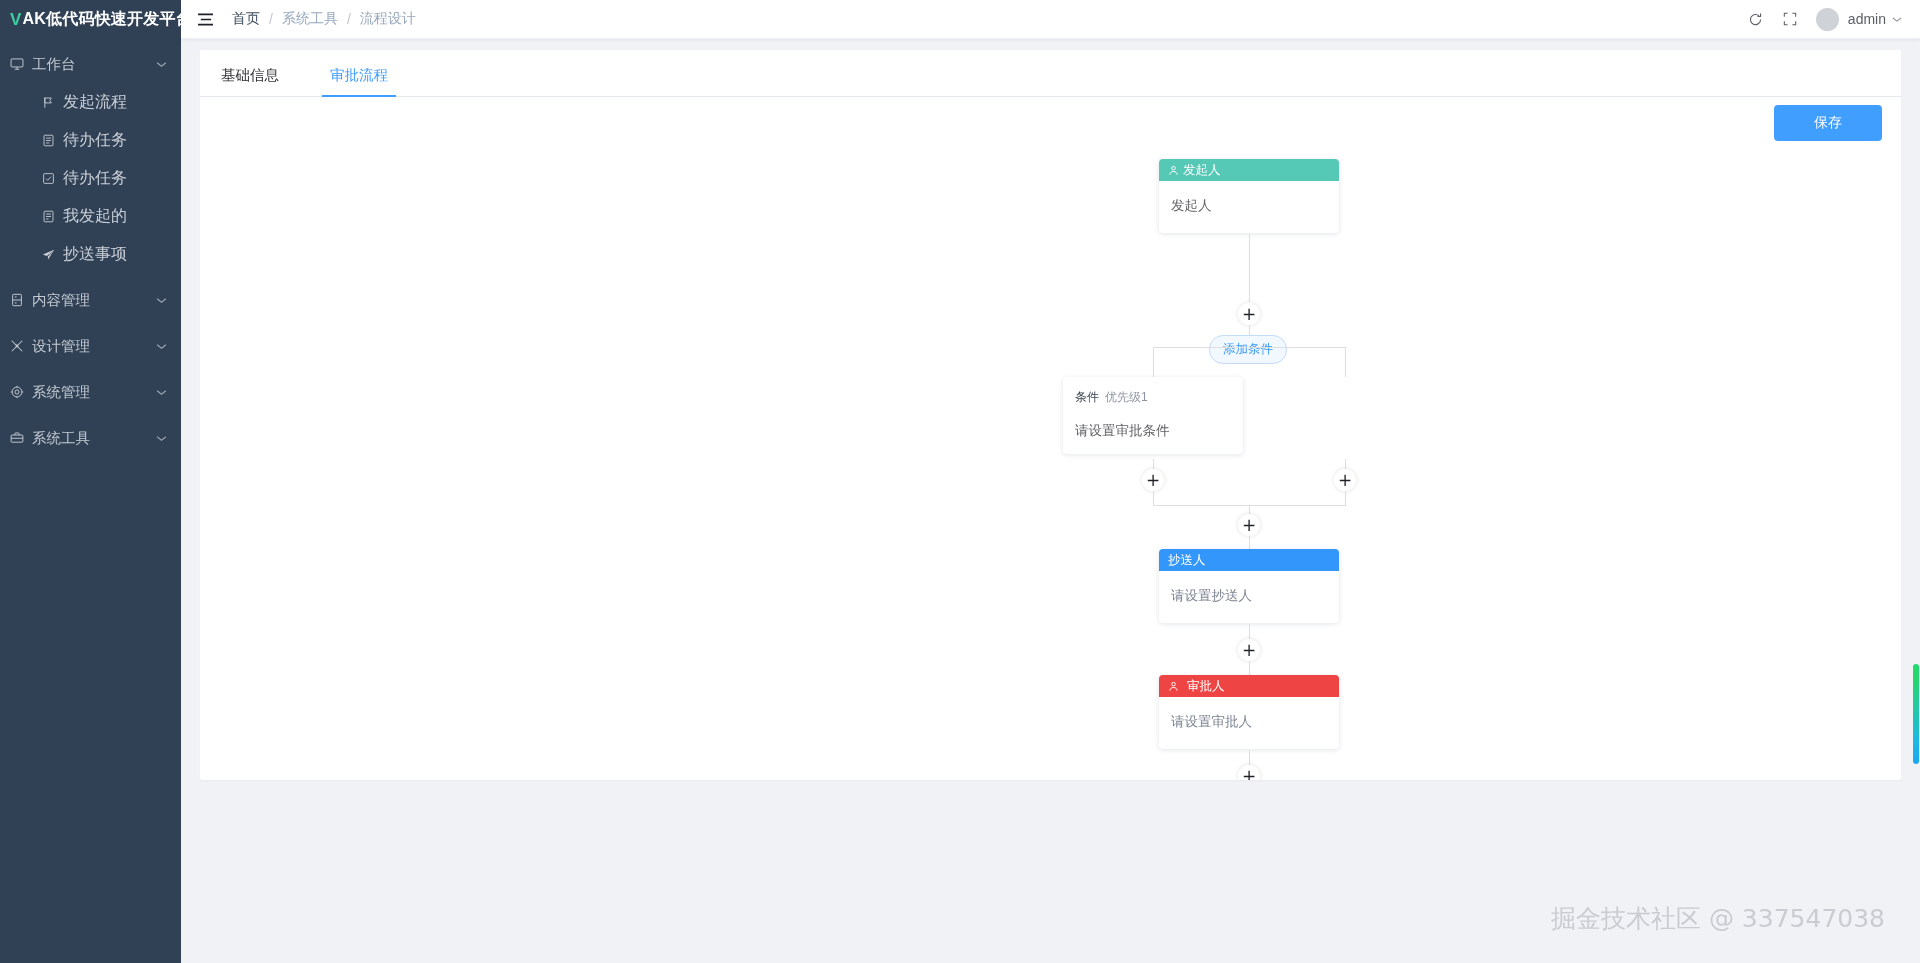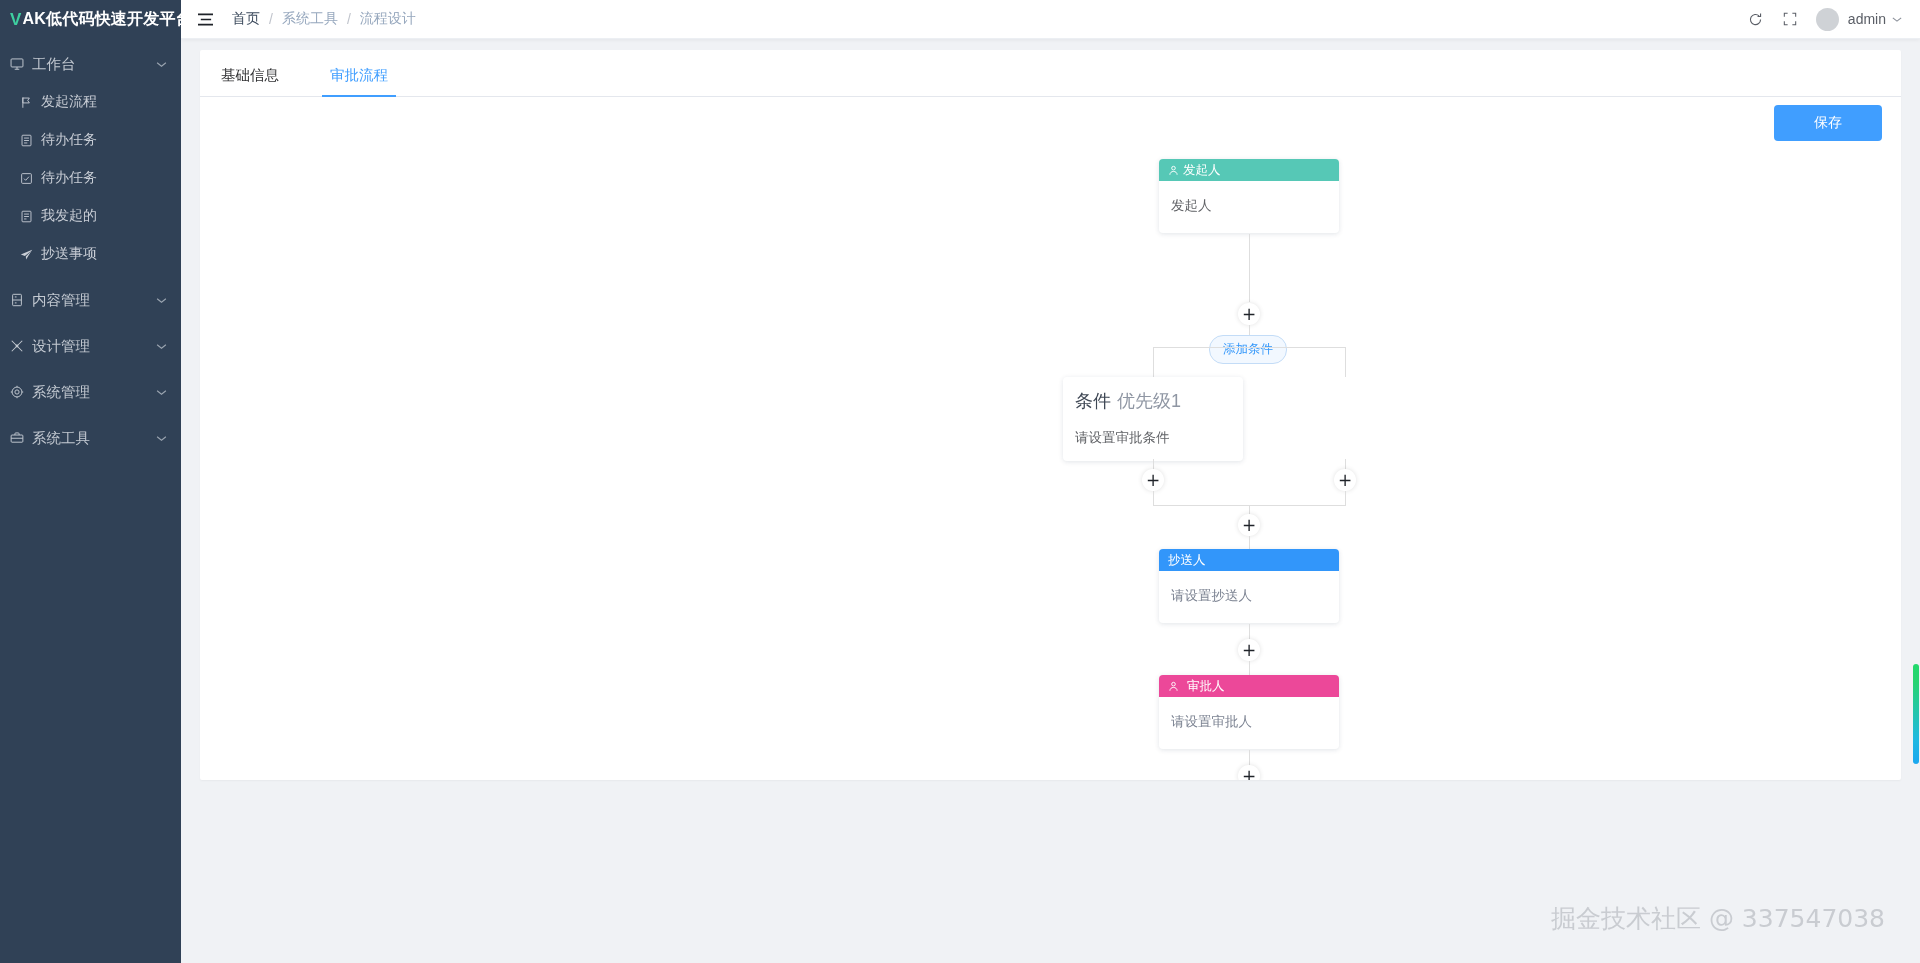--- a/index.html
+++ b/index.html
@@ -40,21 +40,21 @@
   }
   .menu-group-title { padding-left: 10px; position: relative; }
   .menu-group-title .ic { width: 22px; display:inline-flex; align-items:center; justify-content:flex-start; color:#c3c9d1; }
   .menu-group-title .lbl { flex: 1; }
   .menu-group-title .arrow {
     margin-right: 14px; font-size: 11px; color: #9aa4b0;
     transition: none;
   }
   .menu-group-title .arrow.up { transform: rotate(180deg); }
   .sub { }
-  .menu-item { padding-left: 20px; font-size: 14px; color: #c9ced6; }
+  .menu-item { padding-left: 42px; font-size: 16px; color: #c9ced6; }
   .menu-item .ic { width: 21px; display:inline-flex; align-items:center; color: #c9ced6; }
   svg { display: block; }
 
   
   .right { flex: 1; display: flex; flex-direction: column; position: relative; background: #ffffff; }
 
   
   .navbar {
     height: 39px; background: #ffffff;
     display: flex; align-items: center;
@@ -133,21 +133,21 @@
     overflow: hidden;
     cursor: pointer;
   }
   .node-head {
     height: 22px; display: flex; align-items: center;
     padding: 0 9px; color: #fff; font-size: 12.5px;
     gap: 4px;
   }
   .node-head.start { background: #56c8b6; }
   .node-head.cc { background: #3296fa; }
-  .node-head.approve { background: #ec4899; gap: 8px; }
+  .node-head.approve { background: #ef4444; gap: 8px; }
   .node-body {
     padding: 16px 12px 18px 12px;
     font-size: 13.5px; color: #606266;
     min-height: 46px;
   }
   .node-body.placeholder { color: #7c8392; }
 
   
   .vline { position: absolute; width: 1px; background: #dedede; }
   .hline { position: absolute; height: 1px; background: #dedede; }
@@ -177,21 +177,21 @@
 
   .cond-node {
     position: absolute;
     width: 180px;
     background: #fff;
     border-radius: 4px;
     box-shadow: 0 1px 5px 0 rgba(10,30,65,.12);
     padding: 12px 12px 14px 12px;
     cursor: pointer;
   }
-  .cond-title { font-size: 18px; color: #3e4754; margin-bottom: 16px; }
+  .cond-title { font-size: 12px; color: #3e4754; margin-bottom: 16px; }
   .cond-title .prio { color: #8f96a3; margin-left: 6px; }
   .cond-body { font-size: 13.5px; color: #606266; }
 
   .end-node {
     position: absolute;
     width: 48px; height: 48px; border-radius: 50%;
     background: #4d7c0f;
     color: #ffffff; font-size: 13px;
     display: flex; align-items: center; justify-content: center;
     box-shadow: 0 1px 4px rgba(0,0,0,.12);

